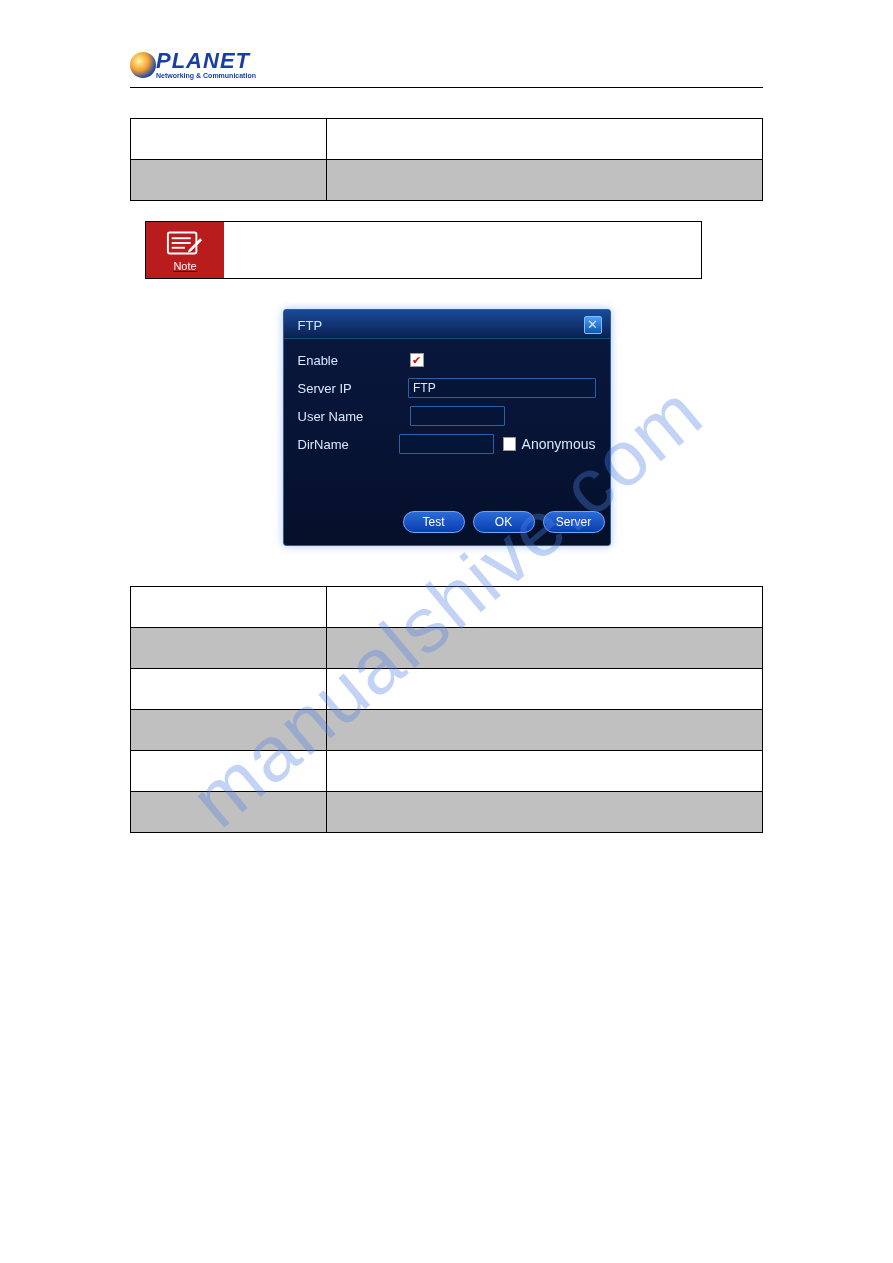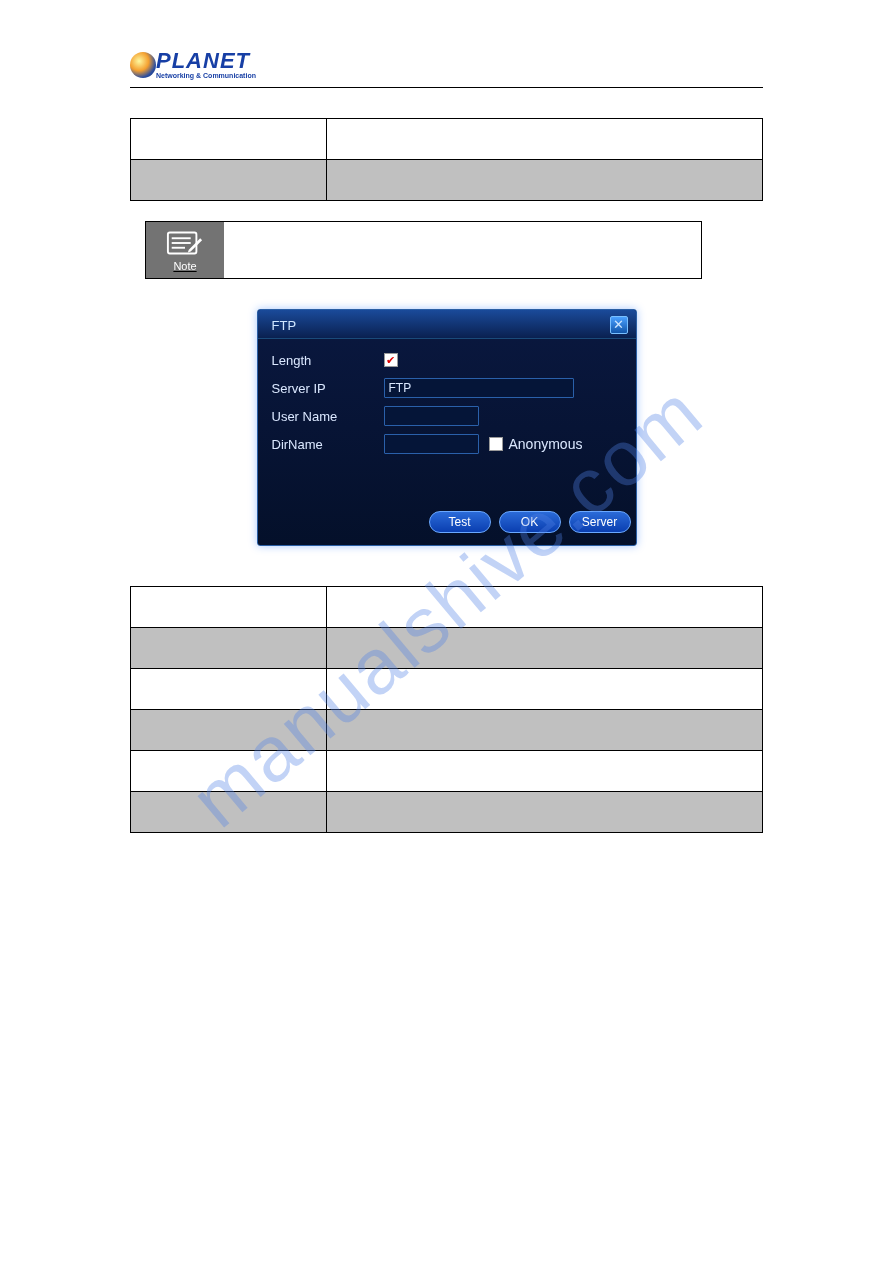--- a/index.html
+++ b/index.html
@@ -60,40 +60,40 @@
   table.param tr.gray td { background: #c0c0c0; }
   .note-box {
     display: flex;
     width: 88%;
     margin-left: 15px;
     border: 1px solid #000;
     margin-bottom: 30px;
   }
   .note-icon-cell {
     width: 78px;
-    background: #737373;
+    background: #b91c1c;
     display: flex;
     flex-direction: column;
     align-items: center;
     justify-content: center;
     padding: 6px 0;
     text-decoration: underline;
   }
   .note-icon-cell svg { width: 38px; height: 30px; }
   .note-label { color: #fff; font-size: 11px; margin-top: 2px; }
   .note-content { flex: 1; padding: 20px 12px; }
 
   .dialog-wrap {
     display: flex;
     justify-content: center;
     margin: 20px 0 40px 0;
     position: relative;
   }
   .dialog {
-    width: 380px;
+    width: 328px;
     background: linear-gradient(#0a1840, #04102a);
     border: 1px solid #2a5fa5;
     border-radius: 3px;
     box-shadow: 0 0 8px rgba(40,120,255,.4);
     overflow: hidden;
   }
   .dialog-title {
     display: flex;
     align-items: center;
     justify-content: space-between;
@@ -230,21 +230,21 @@
   <div class="dialog-wrap">
     <div class="dialog">
       <div class="dialog-title">
         <span>FTP</span>
         <div class="close-btn">
           <span>✕</span>
         </div>
       </div>
       <div class="dialog-body">
         <div class="drow">
-          <span class="dlabel">Length</span>
+          <span class="dlabel">Enable</span>
           <span class="checkbox">✔</span>
         </div>
         <div class="drow">
           <span class="dlabel">Server IP</span>
           <input class="dinput wide" value="FTP" style="">
         </div>
         <div class="drow">
           <span class="dlabel">User Name</span>
           <input class="dinput med" value="" style="">
         </div>

